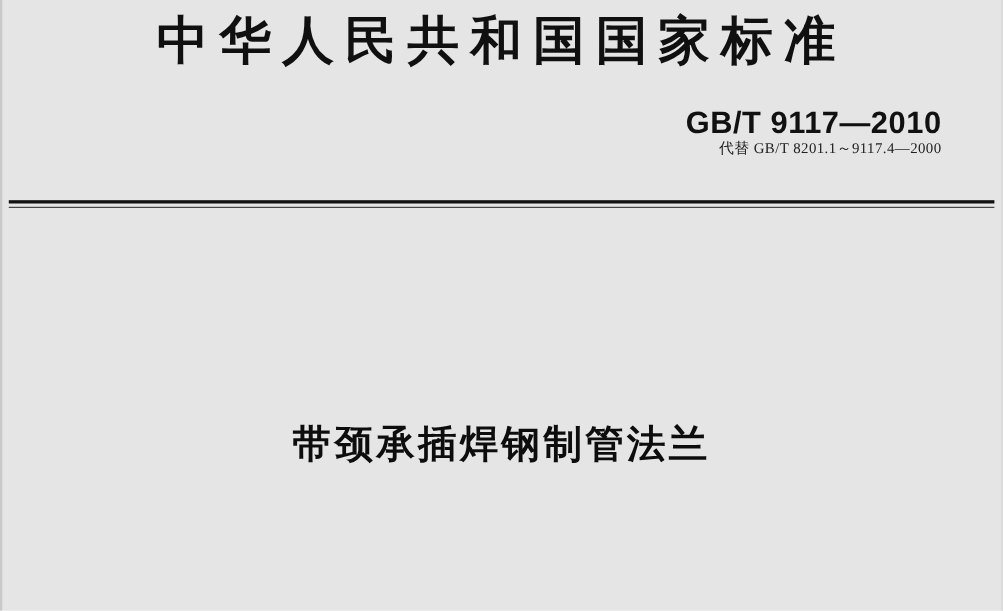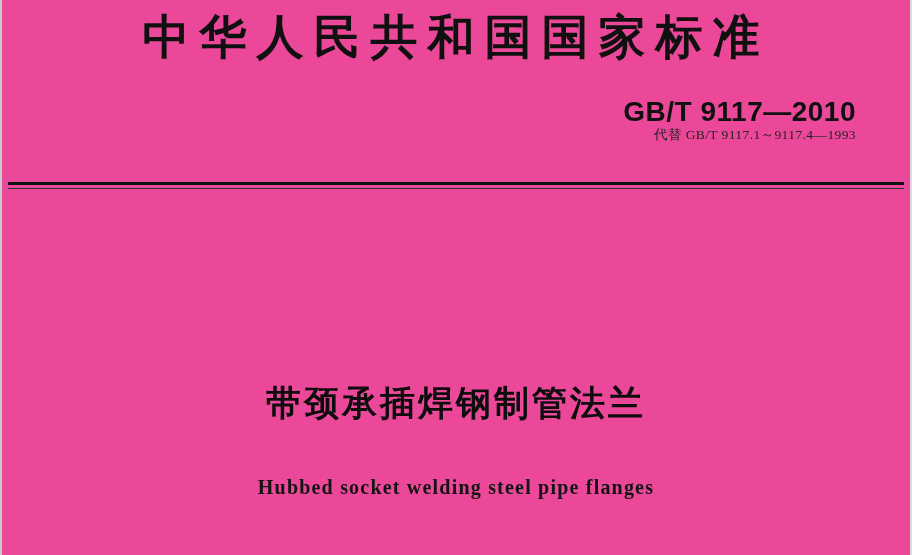--- a/index.html
+++ b/index.html
@@ -10,21 +10,21 @@
     width: 912px;
     height: 555px;
     background: #ffffff;
     font-family: "Liberation Serif", serif;
     overflow: hidden;
   }
   .page {
     position: relative;
     width: 912px;
     height: 555px;
-    background: #ec4899;
+    background: #e5e5e5;
     box-sizing: border-box;
   }
   
   .page::after {
     content: "";
     position: absolute;
     left: 0; top: 0; right: 0; bottom: 0;
     border-left: 2px solid #c9c9c9;
     border-right: 2px solid #dcdcdc;
     pointer-events: none;
@@ -114,22 +114,21 @@
 </style>
 </head>
 <body>
 
 <div class="page">
 
   <div class="masthead">中华人民共和国国家标准</div>
 
   <div class="std-number">GB/T 9117—2010</div>
 
-  <div class="std-replaces">代替 GB/T 9117.1～9117.4—1993</div>
+  <div class="std-replaces">代替 GB/T 8201.1～9117.4—2000</div>
 
   <div class="rule-thick"></div>
   <div class="rule-thin"></div>
 
   <div class="title-cn">带颈承插焊钢制管法兰</div>
 
-  <div class="title-en">Hubbed socket welding steel pipe flanges</div>
 
 </div>
 
 </body></html>

